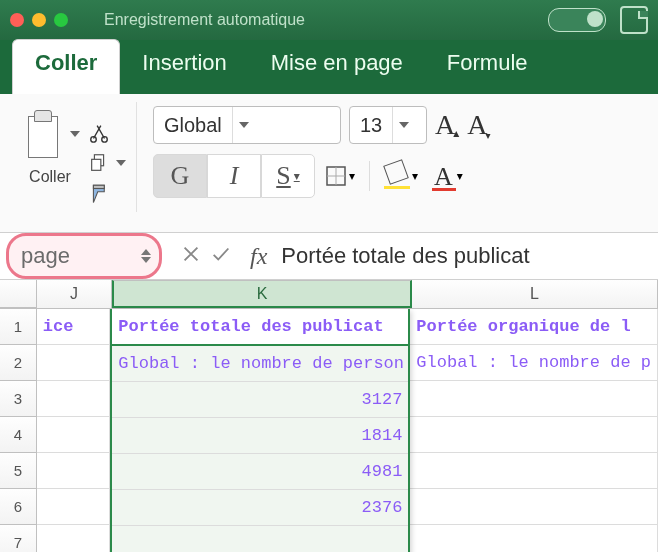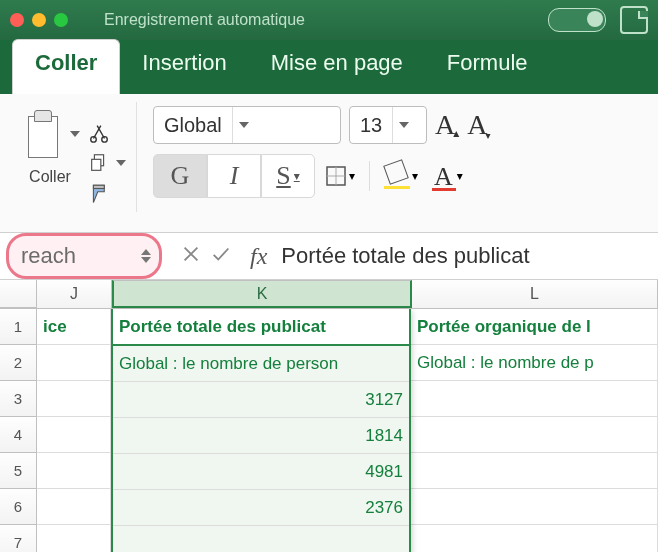--- a/index.html
+++ b/index.html
@@ -57,21 +57,21 @@
 .ch{font-size:16px;color:#555;display:flex;align-items:center;justify-content:center;background:linear-gradient(#fefefe,#f3f3f3);border-right:1px solid #c0c0c0}
 .ch.J{width:74px}
 .ch.K{width:296px;background:#cfe5d2;color:#2b6b3f;border:2px solid #2b8a4a;border-top:1px solid #c0c0c0;position:relative}
 .ch.L{flex:1}
 .rows{display:flex}
 .rh{width:36px;border-right:1px solid #c0c0c0}
 .rh div{height:35px;font-size:15px;color:#555;display:flex;align-items:center;justify-content:center;background:linear-gradient(#fefefe,#f3f3f3);border-bottom:1px solid #c0c0c0}
 .colJ{width:74px}
 .colK{width:296px;background:#f0f6f0;border-left:2px solid #2b8a4a;border-right:2px solid #2b8a4a;position:relative;box-shadow:3px 0 6px -2px rgba(0,0,0,.2)}
 .colL{flex:1}
-.cell{height:35px;border-bottom:1px solid #dcdcdc;font-family:Liberation Sans, sans-serif;font-size:17px;color:#15803d;padding:0 6px;display:flex;align-items:center;white-space:nowrap;overflow:hidden}
+.cell{height:35px;border-bottom:1px solid #dcdcdc;font-family:Liberation Mono, monospace;font-size:17px;color:#8b5cf6;padding:0 6px;display:flex;align-items:center;white-space:nowrap;overflow:hidden}
 .colJ .cell,.colL .cell{border-right:1px solid #dcdcdc}
 .bold{font-weight:700;background:#fff}
 .rt{justify-content:flex-end}
 .colK .bold{border-bottom:2px solid #2b8a4a}
 </style>
 </head>
 <body>
 
 <div class="titlebar">
   <div class="dot dot-r"></div>
@@ -165,21 +165,21 @@
       <div class="vchev">
           <div class="fcA">A</div>
           <span style="font-size:12px;margin-left:4px">▾</span>
         </div>
     </div>
   </div>
 </div>
 
 <div class="fbar">
   <div class="name">
-      <span>reach</span>
+      <span>page</span>
       <div class="spn">
         <div class="u"></div>
         <div class="d"></div>
       </div>
     </div>
   <div class="xbtn"><svg viewBox="0 0 24 24">
         <path d="M5 5l14 14M19 5L5 19"></path>
       </svg></div>
   <div class="chk"><svg viewBox="0 0 24 24">
         <path d="M4 13l5 5L20 6"></path>

